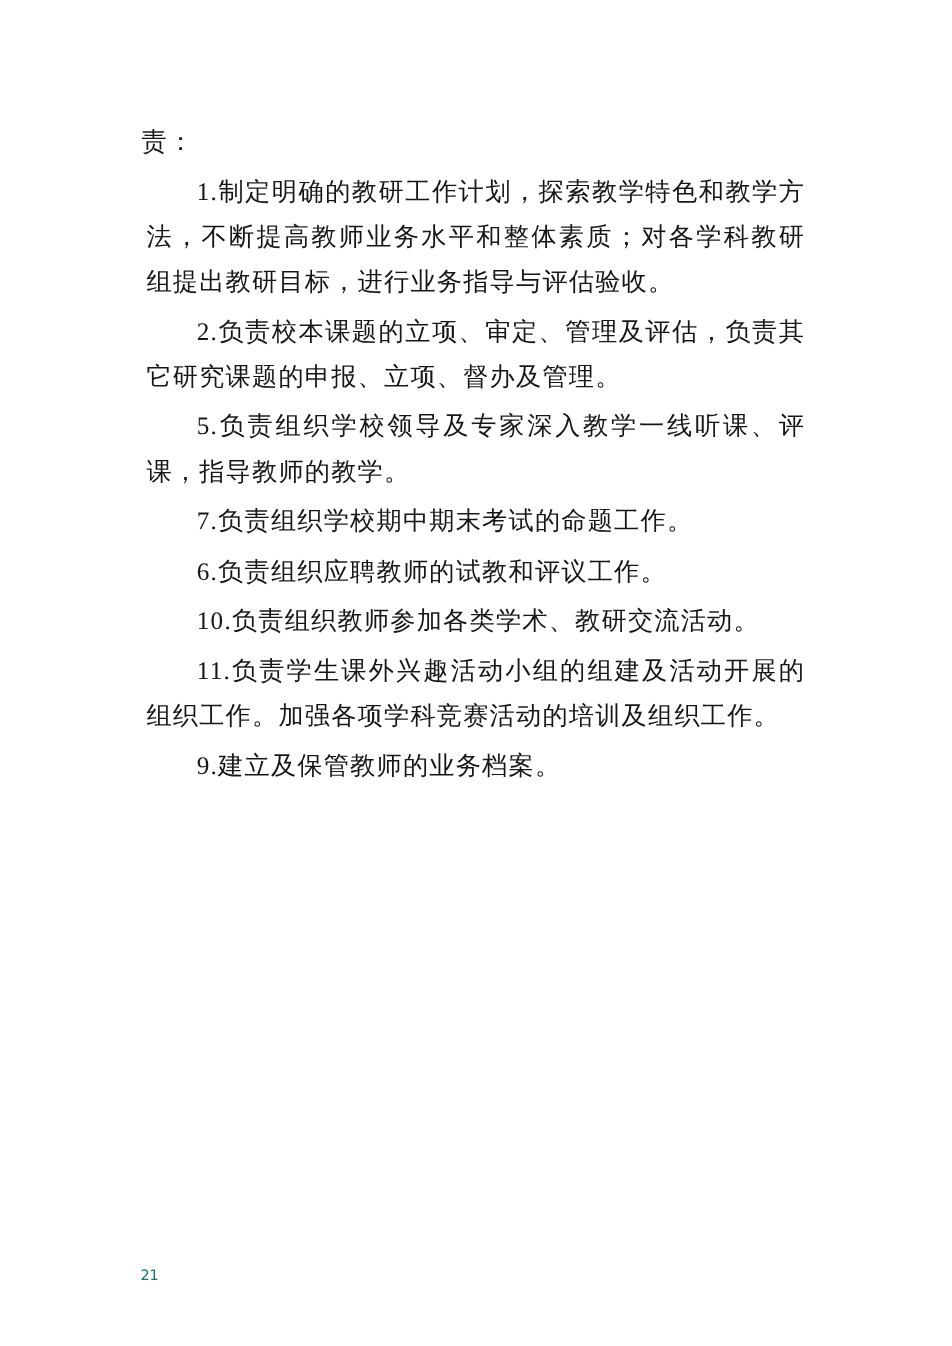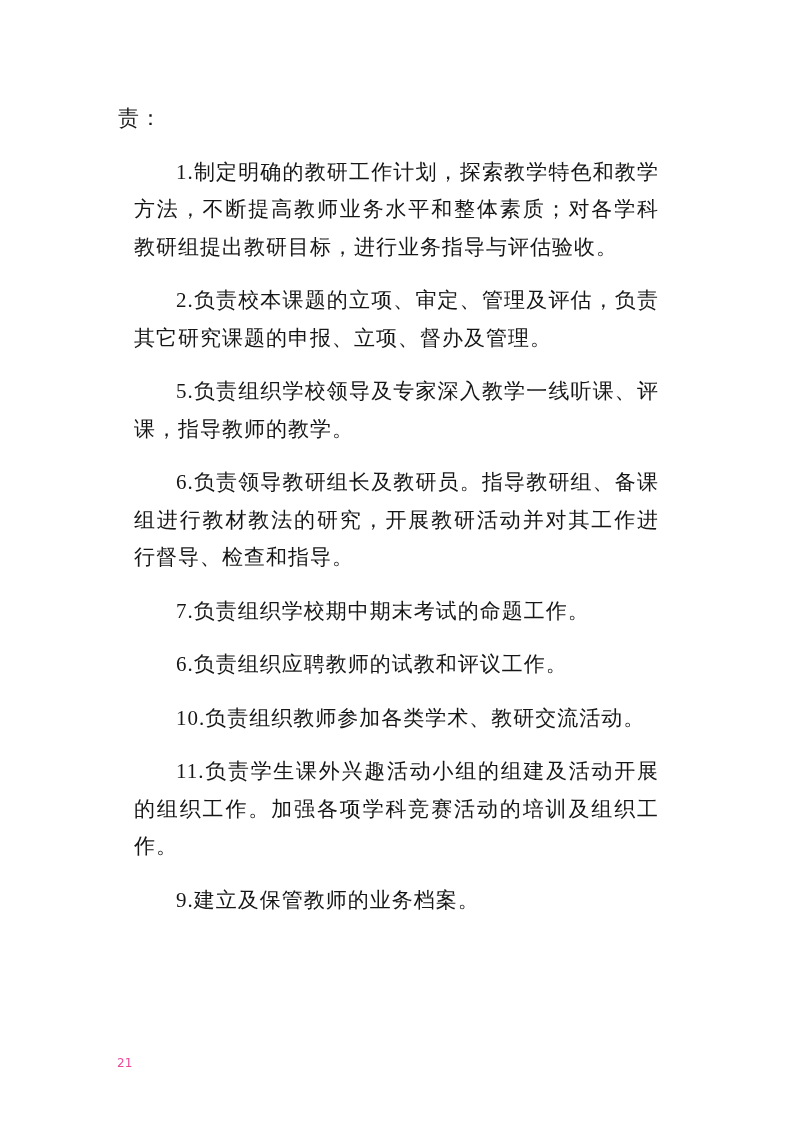--- a/index.html
+++ b/index.html
@@ -28,44 +28,43 @@
     font-size: 21px;
     line-height: 37.5px;
     letter-spacing: 1px;
     text-align: justify;
   }
   .continuation-line {
     margin: 0;
     text-indent: 0;
   }
   .para {
-    margin: 16px;
+    margin: 4px;
     text-indent: 2em;
   }
   .page-number {
     position: absolute;
     left: 117px;
     top: 1056px;
     font-family: "DejaVu Sans", "Liberation Sans", sans-serif;
     font-size: 12px;
     letter-spacing: 0;
-    color: #ec4899;
+    color: #0f766e;
   }
 </style>
 </head>
 <body>
 
 <div class="page">
   <div class="doc-content">
     <p class="continuation-line">责：</p>
     <div id="paragraphs">
         <p class="para">1.制定明确的教研工作计划，探索教学特色和教学方法，不断提高教师业务水平和整体素质；对各学科教研组提出教研目标，进行业务指导与评估验收。</p>
         <p class="para">2.负责校本课题的立项、审定、管理及评估，负责其它研究课题的申报、立项、督办及管理。</p>
         <p class="para">5.负责组织学校领导及专家深入教学一线听课、评课，指导教师的教学。</p>
-        <p class="para">6.负责领导教研组长及教研员。指导教研组、备课组进行教材教法的研究，开展教研活动并对其工作进行督导、检查和指导。</p>
         <p class="para">7.负责组织学校期中期末考试的命题工作。</p>
         <p class="para">6.负责组织应聘教师的试教和评议工作。</p>
         <p class="para">10.负责组织教师参加各类学术、教研交流活动。</p>
         <p class="para">11.负责学生课外兴趣活动小组的组建及活动开展的组织工作。加强各项学科竞赛活动的培训及组织工作。</p>
         <p class="para">9.建立及保管教师的业务档案。</p>
       </div>
   </div>
   <div class="page-number">21</div>
 </div>
 

